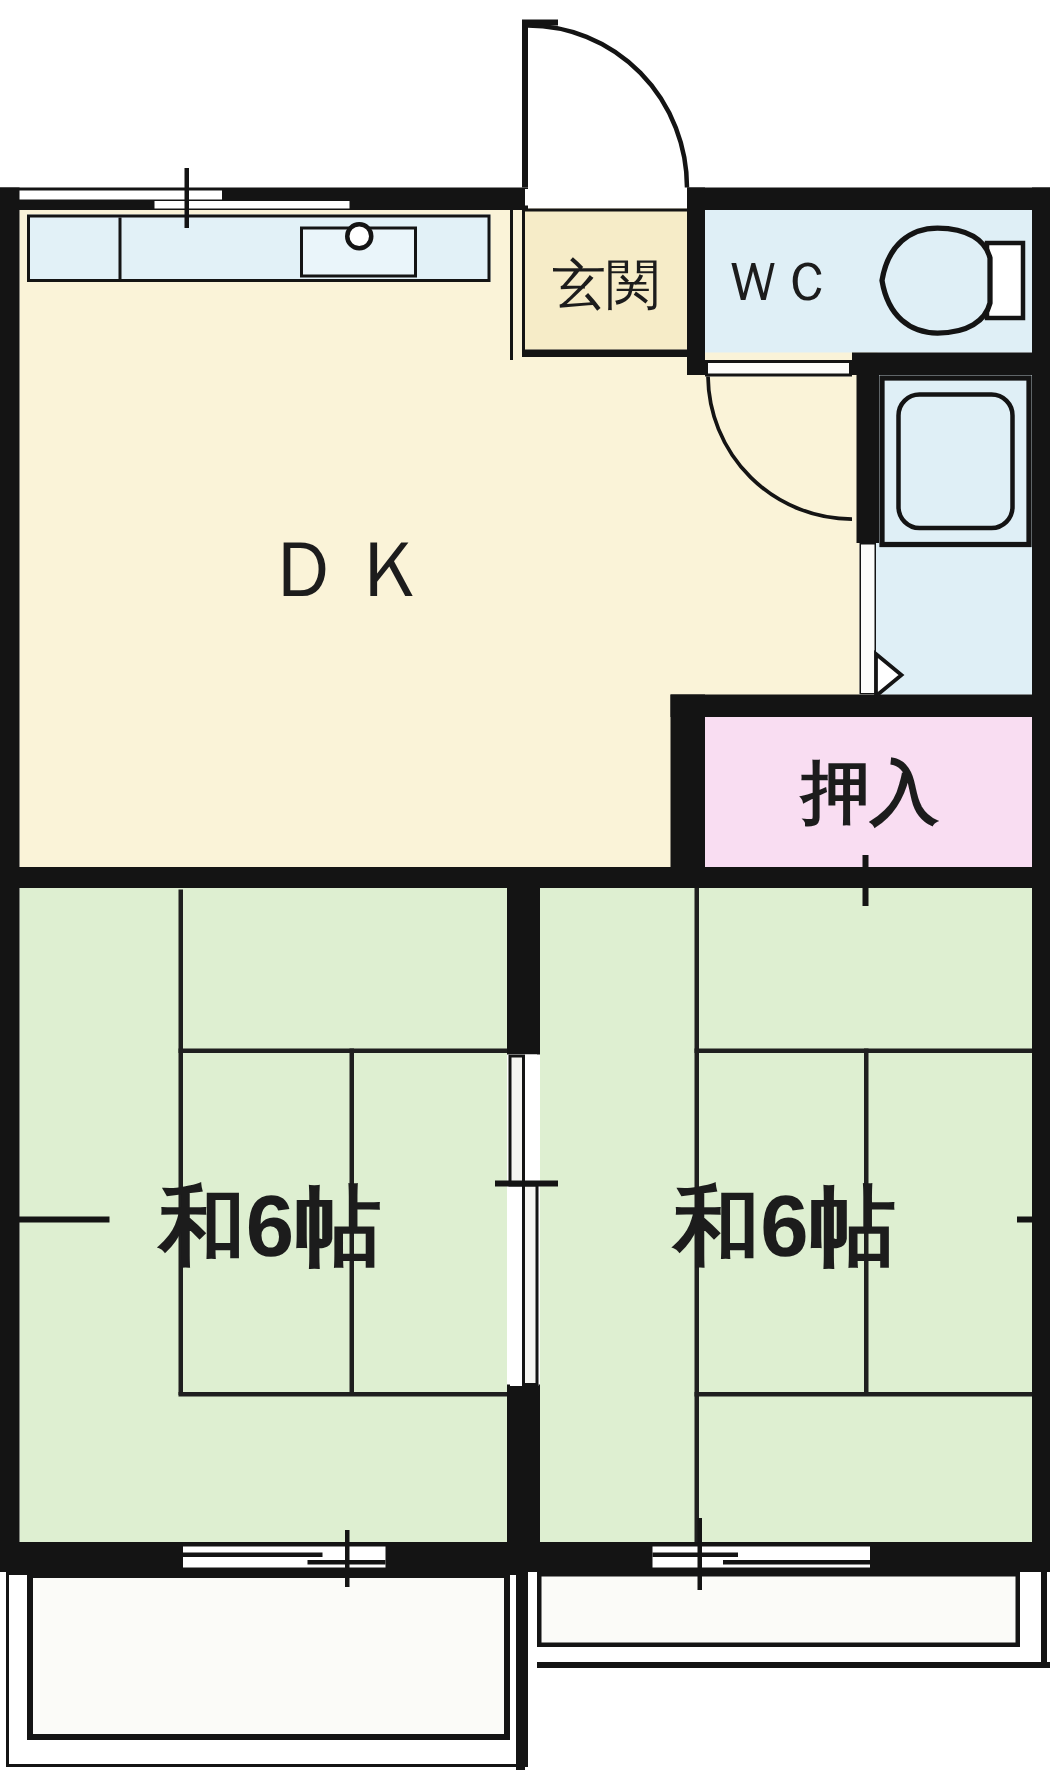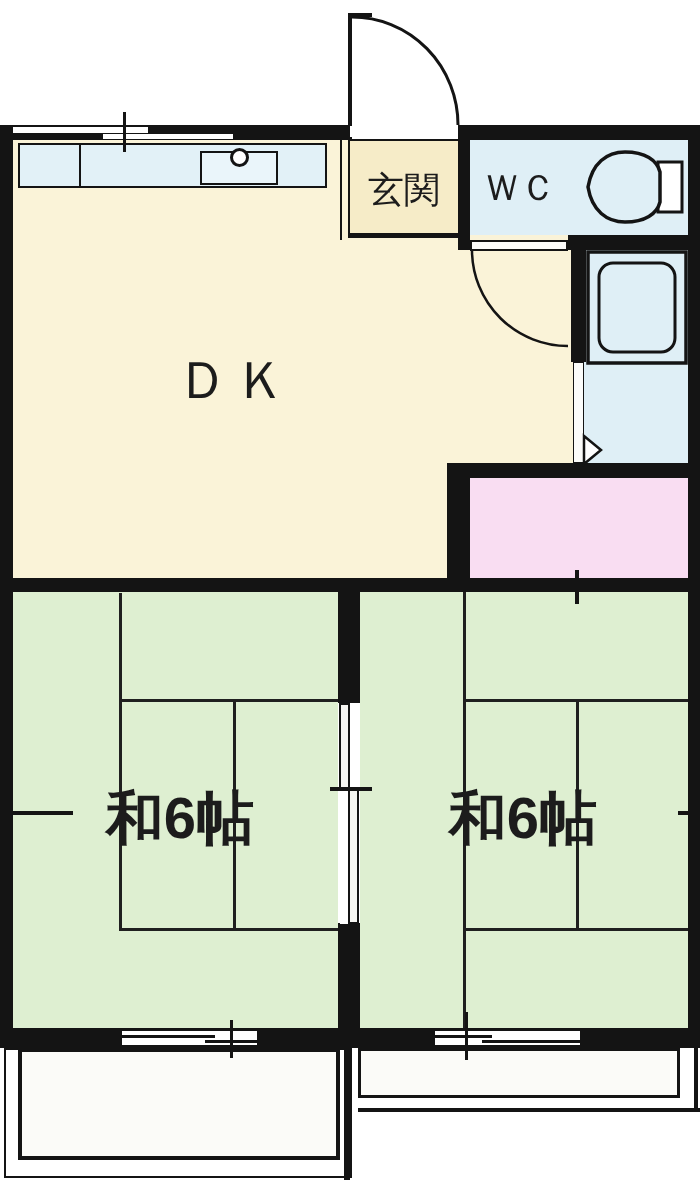--- a/index.html
+++ b/index.html
@@ -127,19 +127,20 @@
     </g>
   </svg>
 
   <div class="label" style="left:140px;top:330px;width:190px;height:64px;font-size:52px;letter-spacing:6px;font-weight:500;margin-top:18px;">ＤＫ</div>
 
   <div class="label" style="left:350px;top:164px;width:108px;height:52px;font-size:36px;font-weight:500;">玄関</div>
 
   <div class="label" style="left:470px;top:164px;width:100px;height:48px;font-size:36px;font-weight:500;">ＷＣ</div>
 
 
+  <div class="label" style="left:490px;top:500px;width:180px;height:56px;font-size:46px;font-weight:600;">押入</div>
 
   <div class="label" style="left:45px;top:782px;width:270px;height:72px;font-size:58px;font-weight:600;">和6帖</div>
 
   <div class="label" style="left:388px;top:782px;width:270px;height:72px;font-size:58px;font-weight:600;">和6帖</div>
 
 
 </div>
 
 </body></html>

